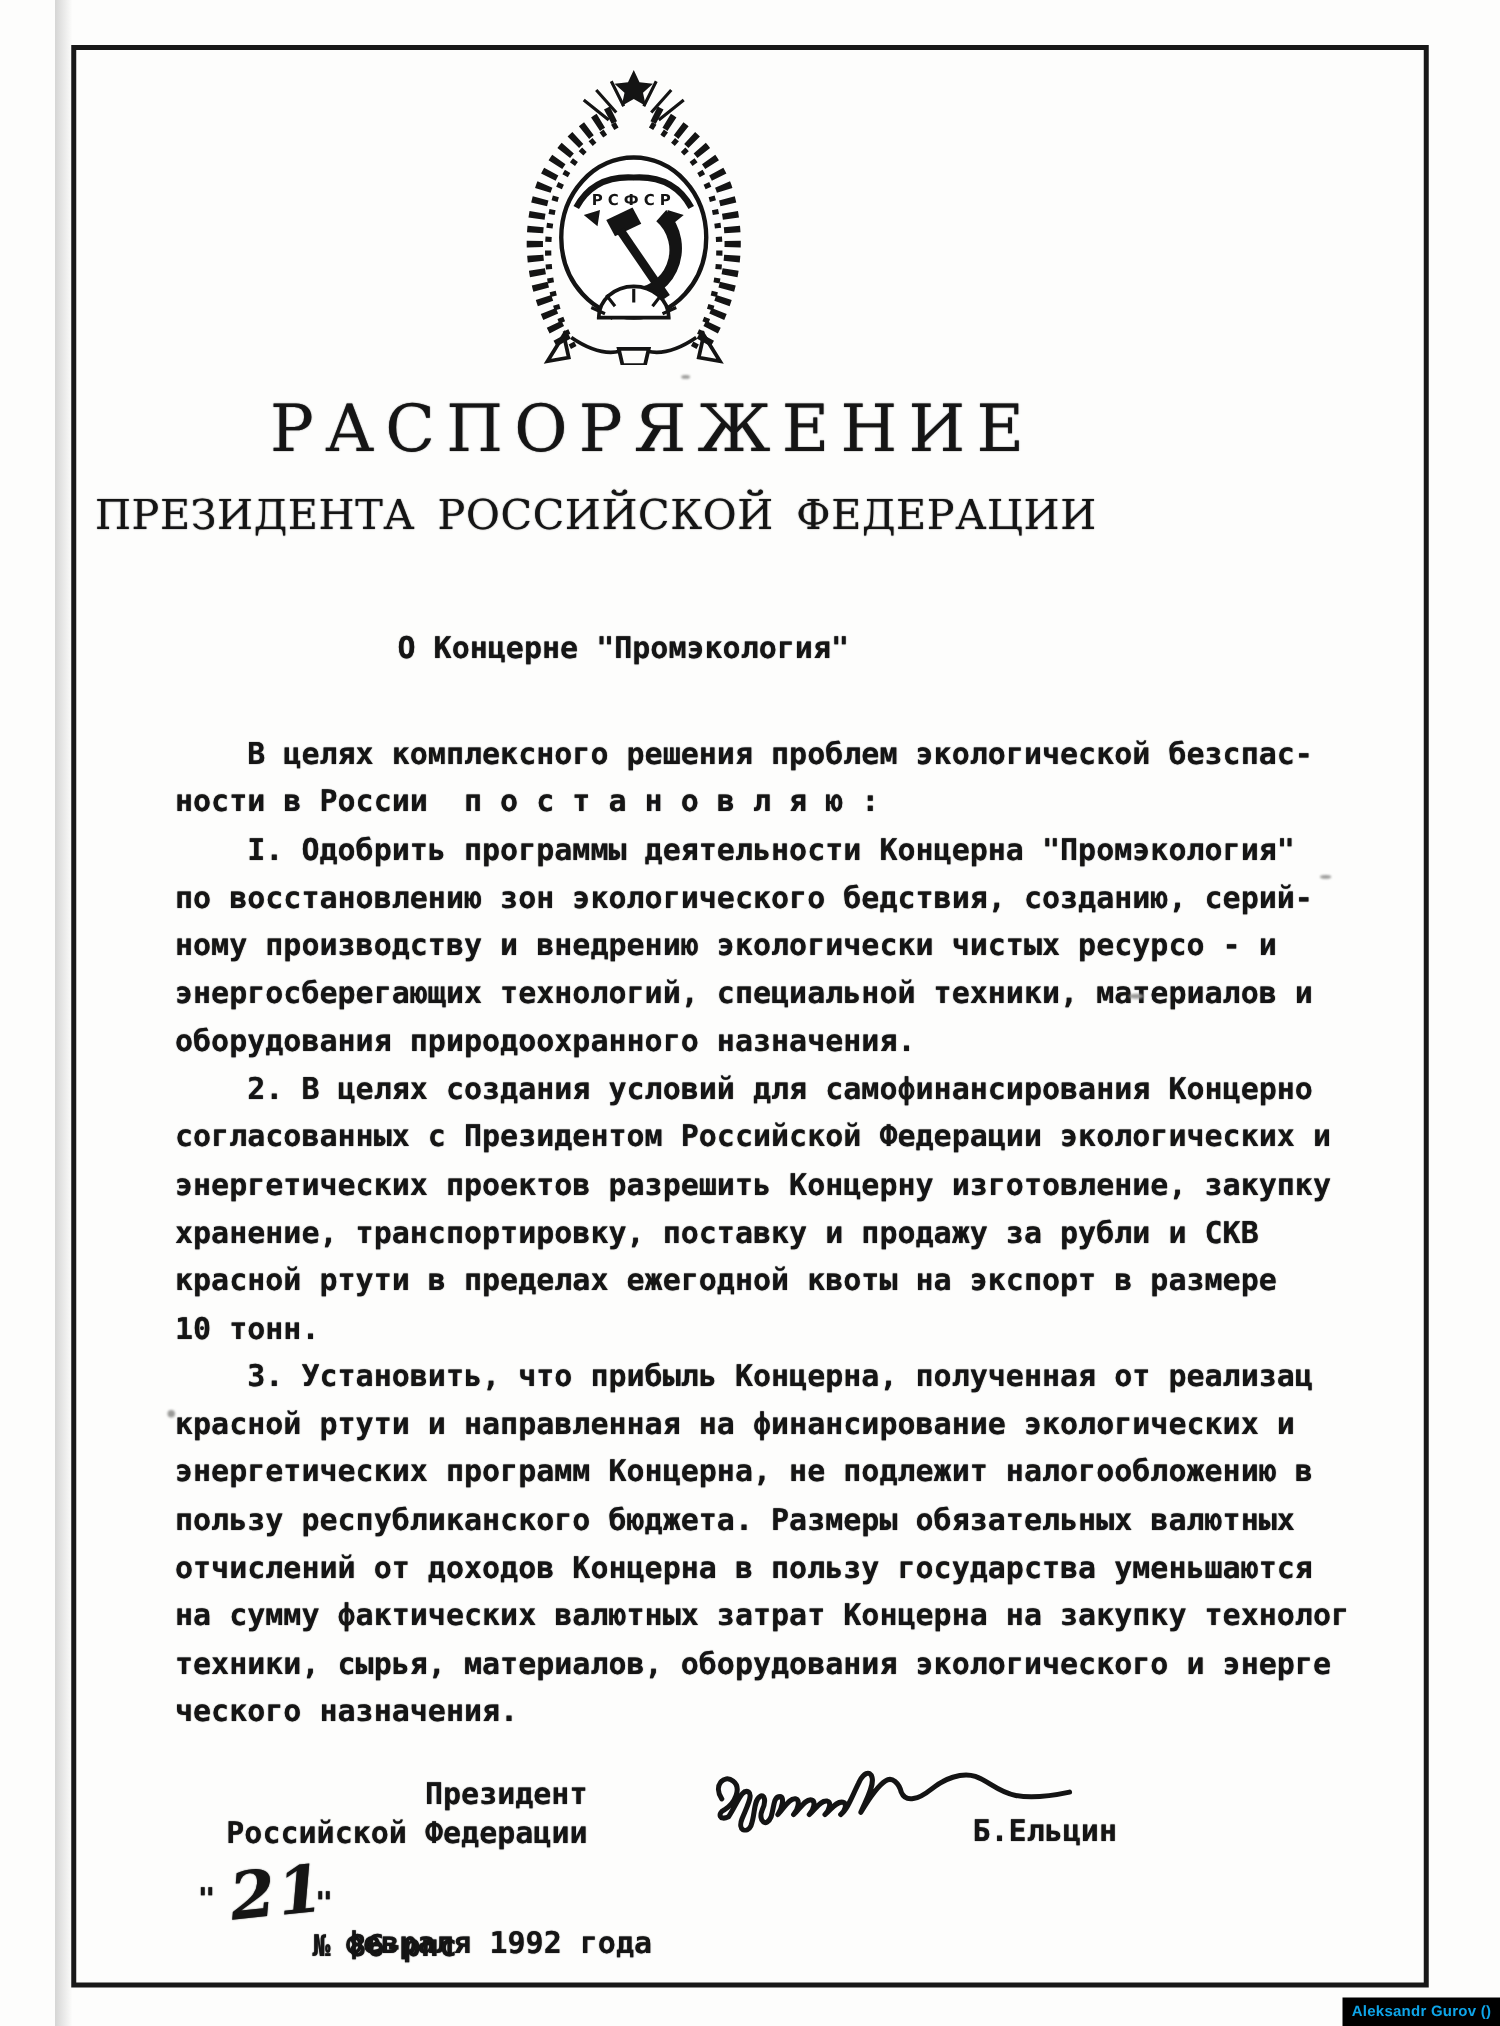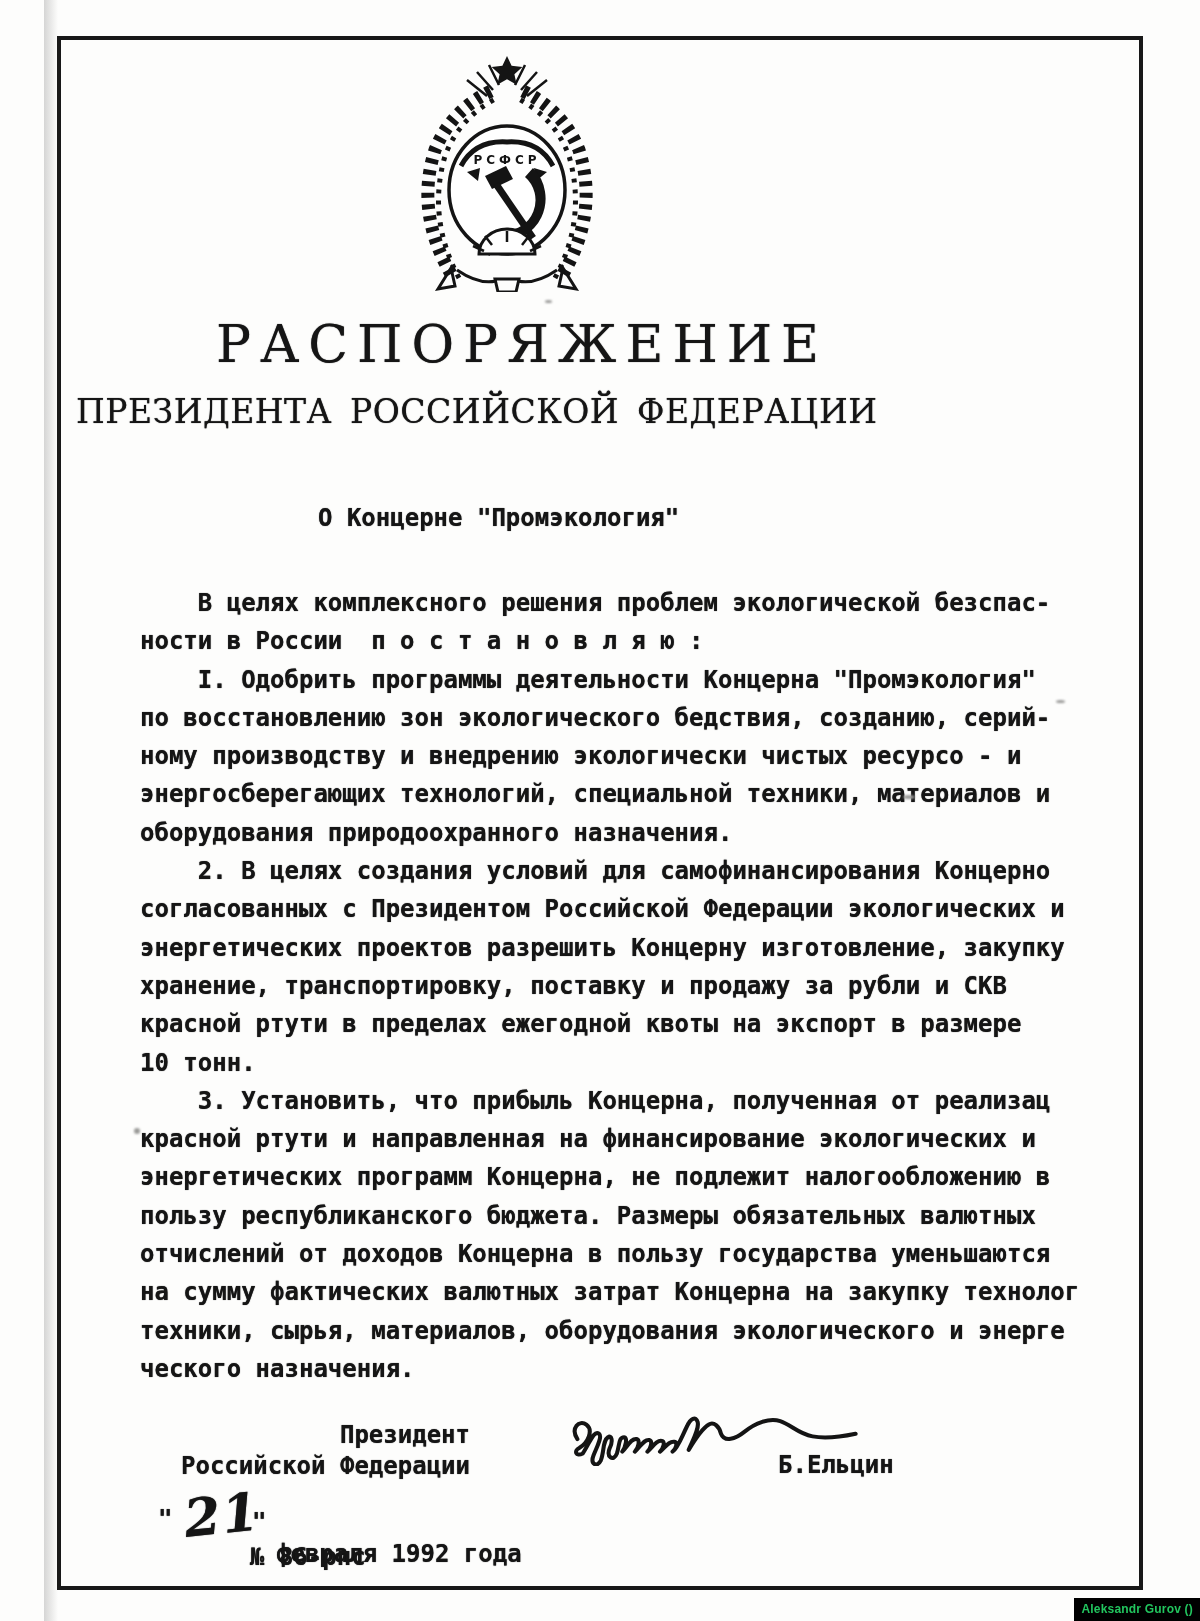--- a/index.html
+++ b/index.html
@@ -54,21 +54,21 @@
     position:absolute; left:184px; top:1484px;
     font-family:"DejaVu Serif","Liberation Serif",serif;
     font-style:italic; font-weight:700; font-size:52px;
     transform:rotate(-6deg); letter-spacing:2px;
     text-shadow:0 0 1px rgba(0,0,0,.8);
   }
   .date-quote-close { position:absolute; left:252px; top:1508px; font-size:24px; }
   .date-rest   { position:absolute; left:276px; top:1506px; font-size:24px;margin-top:34px; }
   .doc-number  { position:absolute; left:250px; top:1543px; font-size:24px; }
   .credit {
-    position:absolute; right:0; bottom:0; background:#000; color:#22c55e;
+    position:absolute; right:0; bottom:0; background:#000; color:#0ea5e9;
     font-family:"Liberation Sans","DejaVu Sans",sans-serif;
     font-size:12px; font-weight:700; padding:4px 7px 5px; letter-spacing:.2px;
   }
   .speck { position:absolute; background:#9a9a98; border-radius:50%; filter:blur(1px); }
   .s1 { left:903px; top:795px; width:12px; height:4px; }
   .s2 { left:134px; top:1128px; width:6px; height:6px; }
   .s3 { left:1056px; top:700px; width:9px; height:3px; }
   .s4 { left:545px; top:300px; width:7px; height:3px; }
 </style>
 </head>

